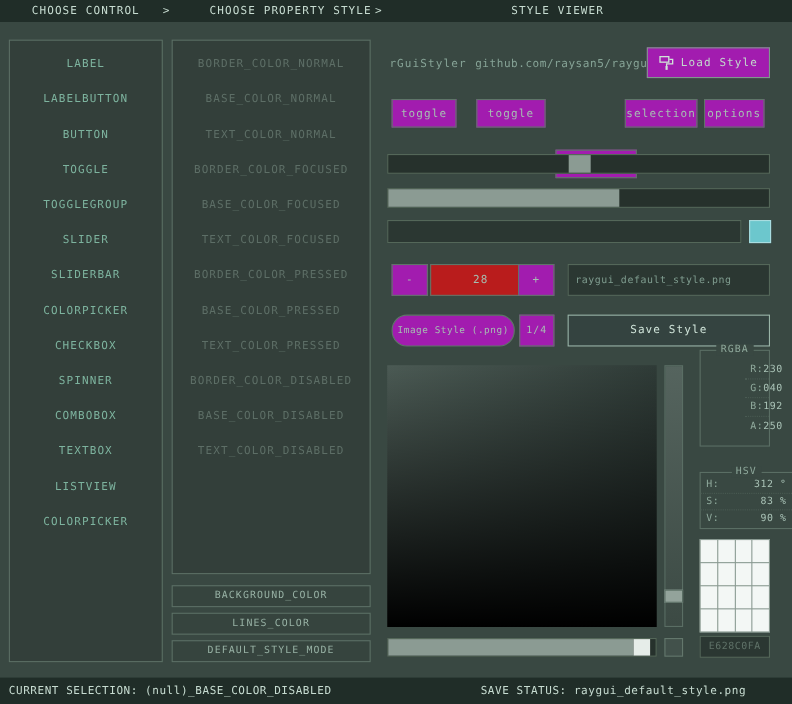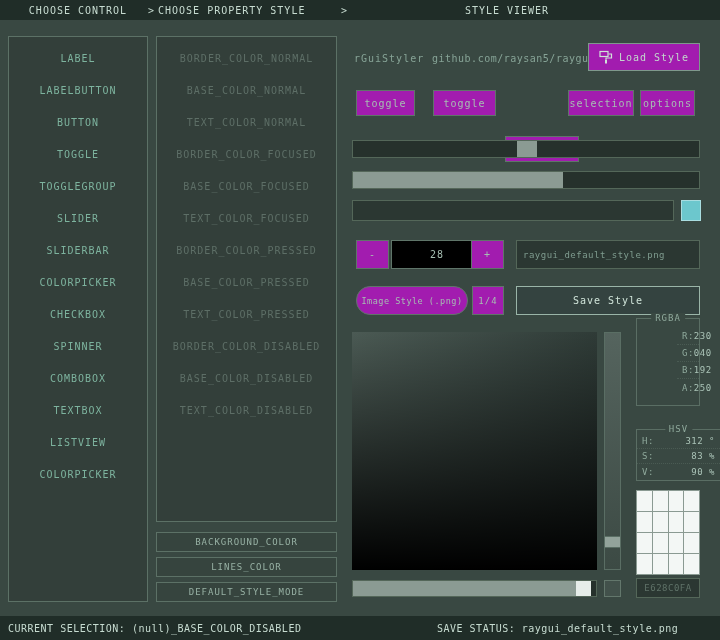--- a/index.html
+++ b/index.html
@@ -44,21 +44,21 @@
   .checkbox { position:absolute; background:#6cc7cd; border:1px solid #a9dde0; cursor:pointer; }
 </style>
 </head>
 <body>
 
 <div id="app">
 
   <div class="bar" style="top:0;height:20px;">
     <span style="left:8px;width:140px;text-align:center;top:5px;">CHOOSE CONTROL</span>
     <span style="left:148px;top:5px;">&gt;</span>
-    <span style="left:158px;width:180px;text-align:left;top:5px;">CHOOSE PROPERTY STYLE</span>
+    <span style="left:158px;width:180px;text-align:right;top:5px;">CHOOSE PROPERTY STYLE</span>
     <span style="left:341px;top:5px;">&gt;</span>
     <span style="left:352px;width:310px;text-align:center;top:5px;">STYLE VIEWER</span>
   </div>
 
   <div class="panel" style="left:8px;top:36px;width:140px;height:566px;padding-top:5px;">
     <div class="list-item control-item">LABEL</div>
     <div class="list-item control-item">LABELBUTTON</div>
     <div class="list-item control-item">BUTTON</div>
     <div class="list-item control-item">TOGGLE</div>
     <div class="list-item control-item">TOGGLEGROUP</div>
@@ -116,21 +116,21 @@
   </div>
 
   <div class="slider" style="left:352px;top:171px;width:348px;height:18px;">
     <div class="slider-fill" style="width:210px;"></div>
   </div>
 
   <div class="textbox" style="left:352px;top:200px;width:322px;height:21px;"></div>
   <div class="checkbox" style="left:681px;top:200px;width:20px;height:21px;"></div>
 
   <div class="btn" style="left:356px;top:240px;width:33px;height:29px;">-</div>
-  <div class="btn" style="left:391px;top:240px;width:92px;height:29px;background:#000000;">28</div>
+  <div class="btn" style="left:391px;top:240px;width:92px;height:29px;background:#b91c1c;">28</div>
   <div class="btn" style="left:471px;top:240px;width:33px;height:29px;">+</div>
   <div class="textbox" style="left:516px;top:240px;width:184px;height:29px;">raygui_default_style.png</div>
 
   <div class="btn" style="left:356px;top:286px;width:112px;height:29px;font-size:8.5px;letter-spacing:0.5px;border-radius:14px;">Image Style (.png)</div>
   <div class="btn" style="left:472px;top:286px;width:32px;height:29px;font-size:9px;">1/4</div>
   <div class="btn" style="left:516px;top:286px;width:184px;height:29px;background:#344340;border-color:#9ab5a8;color:#cfe3d8;">Save Style</div>
 
   <div class="colorpanel" style="left:352px;top:332px;width:245px;height:238px;"></div>
 
   <div style="position:absolute;left:604px;top:332px;width:17px;height:238px;background:linear-gradient(to bottom,#55645e,#3c4a44);border:1px solid #5a6e64;">

